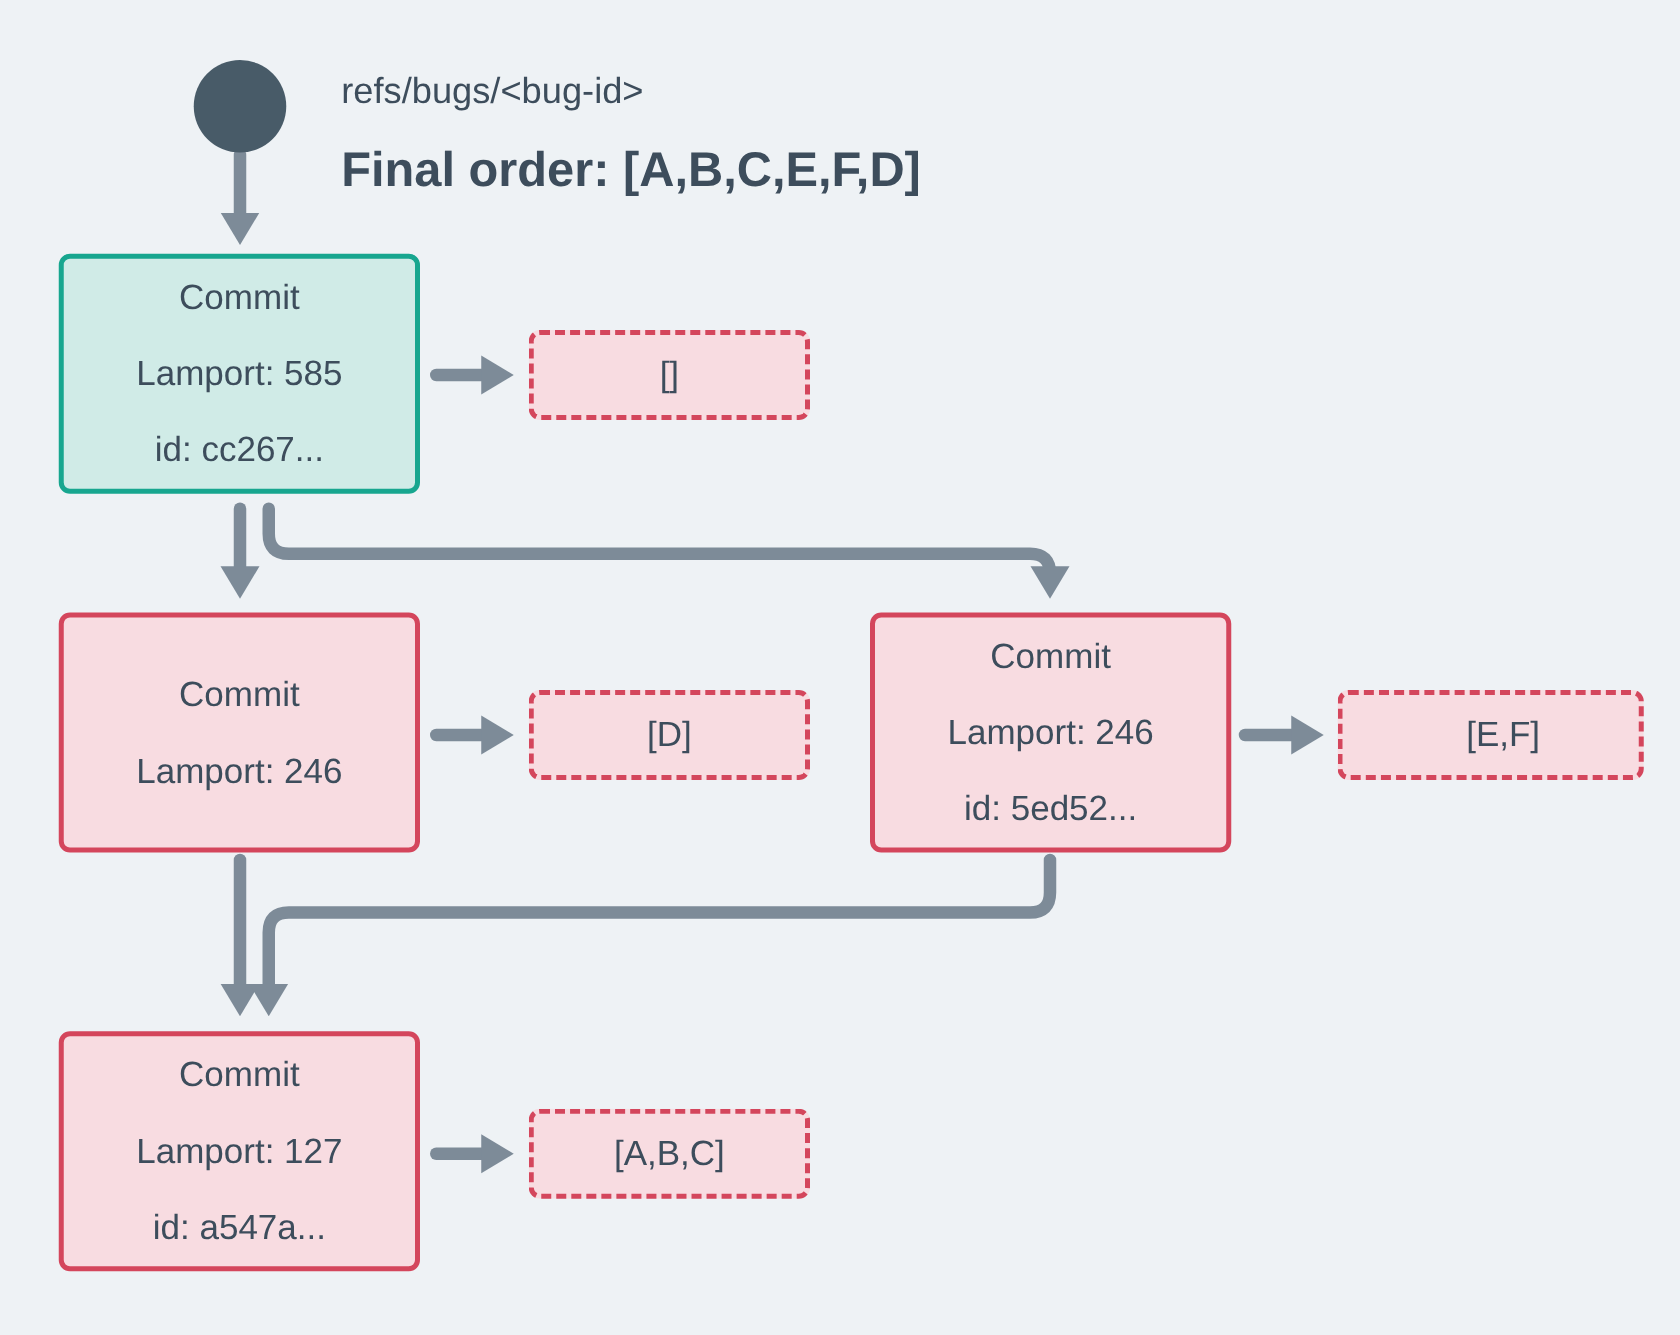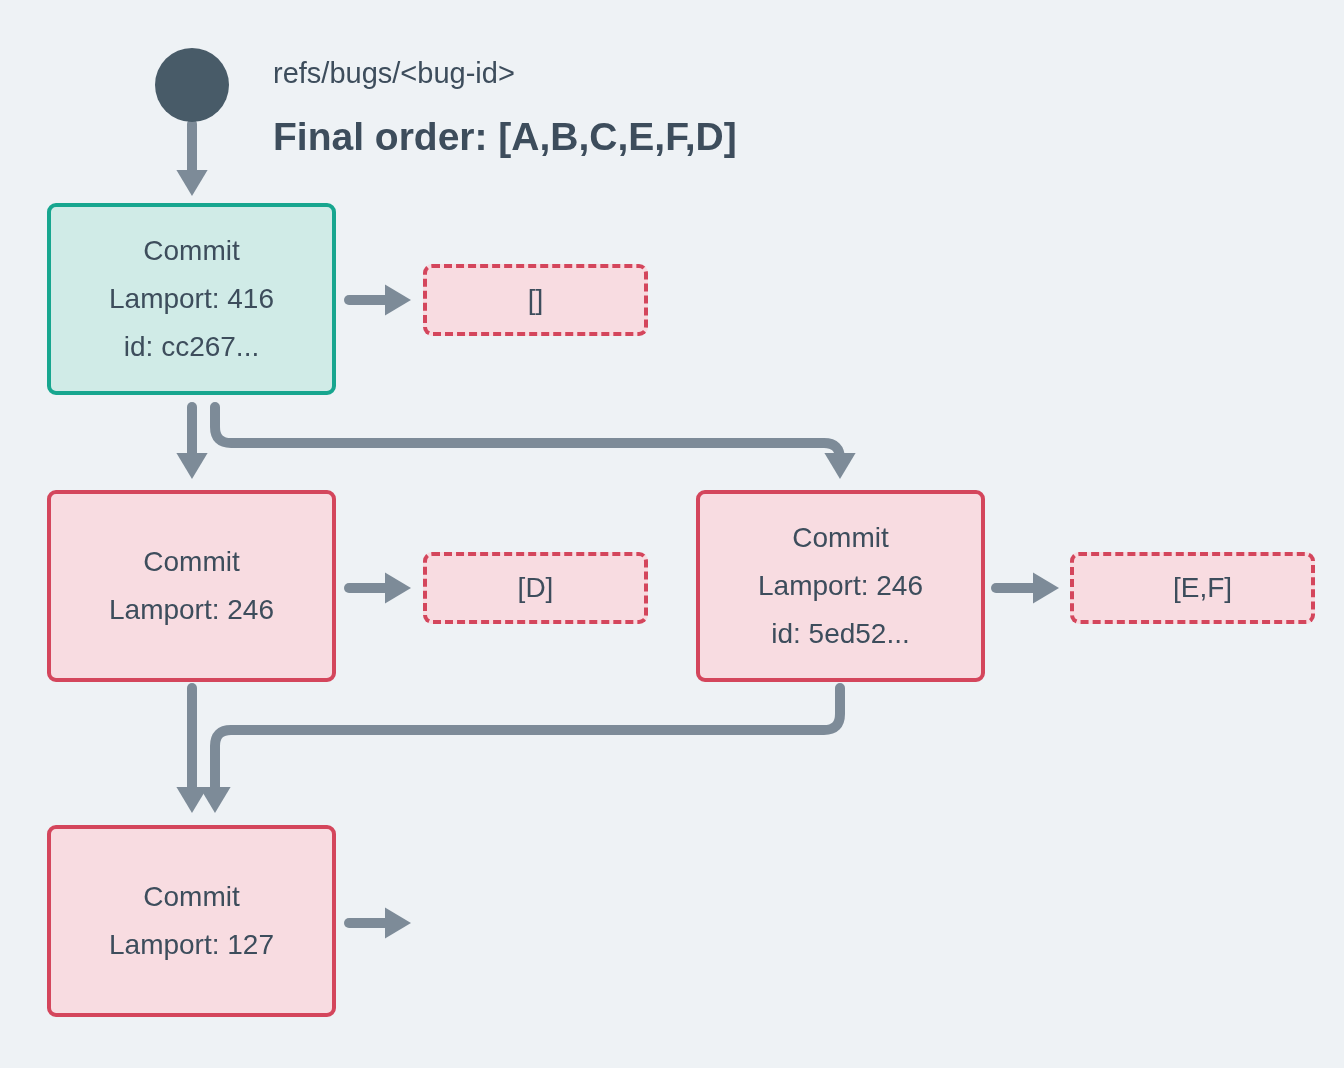--- a/index.html
+++ b/index.html
@@ -57,20 +57,21 @@
     border-radius: 9px;
     border: 4px solid;
     display: flex;
     flex-direction: column;
     align-items: center;
     justify-content: center;
     text-align: left;
     color: #3D4D5C;
     font-size: 28px;
     line-height: 48px;
+    gap: 13px;
   }
   .commit-box.teal {
     border-color: #17A68F;
     background: #D0EBE7;
   }
   .commit-box.red {
     border-color: #D4465C;
     background: #F8DCE1;
   }
   .ops-box {
@@ -116,21 +117,21 @@
     <path class="edge" d="M840,688 L840,714 Q840,730 824,730 L231,730 Q215,730 215,746 L215,800" marker-end="url(#arrowhead)"></path>
     <path class="edge" d="M349,923 L398,923" marker-end="url(#arrowhead)"></path>
   </svg>
 
   <div class="head-circle"></div>
   <div class="ref-label">refs/bugs/&lt;bug-id&gt;</div>
   <div class="final-order">Final order: [A,B,C,E,F,D]</div>
 
   <div class="commit-box teal pos-root">
     <div>Commit</div>
-    <div>Lamport: 416</div>
+    <div>Lamport: 585</div>
     <div>id: cc267...</div>
   </div>
   <div class="ops-box pos-ops-root">
     <span>[]</span>
   </div>
 
   <div class="commit-box red pos-left">
     <div>Commit</div>
     <div>Lamport: 246</div>
   </div>
@@ -143,15 +144,19 @@
     <div>Lamport: 246</div>
     <div>id: 5ed52...</div>
   </div>
   <div class="ops-box pos-ops-right">
     <span>[E,F]</span>
   </div>
 
   <div class="commit-box red pos-bottom">
     <div>Commit</div>
     <div>Lamport: 127</div>
+    <div>id: a547a...</div>
+  </div>
+  <div class="ops-box pos-ops-bottom">
+    <span>[A,B,C]</span>
   </div>
 
 </div>
 
 </body></html>

